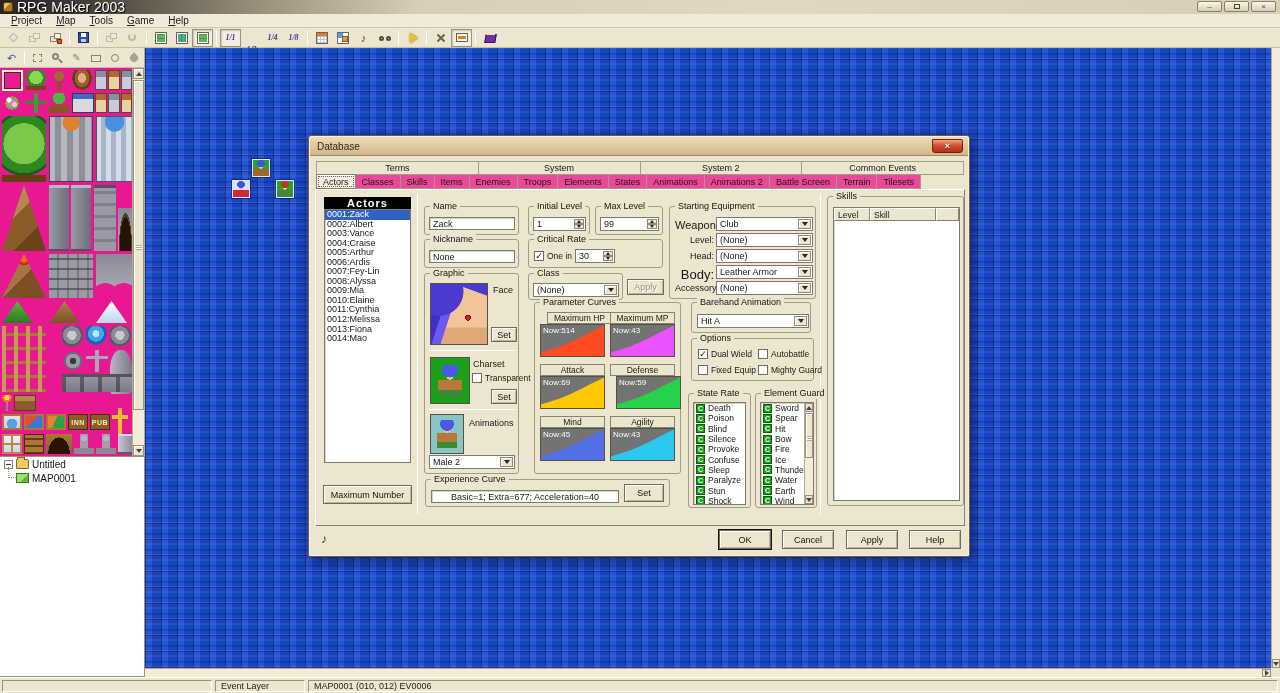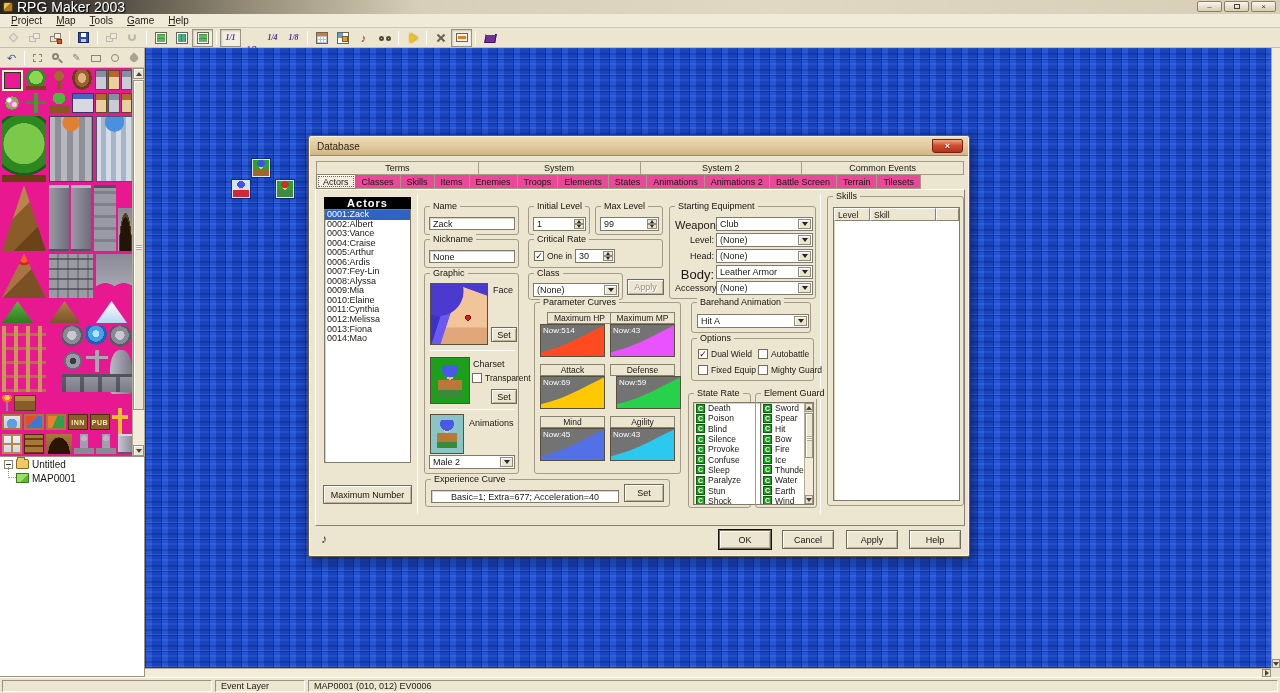--- a/index.html
+++ b/index.html
@@ -696,21 +696,21 @@
         <span>Fixed Equip</span>
       </div>
       <div class="cbrow" style="left: 449px; top: 229px;">
         <span class="cb"></span>
         <span>Mighty Guard</span>
       </div>
     </div>
 
   <div class="grp" style="left:379px;top:257px;width:63px;height:115px">
       <b>State Rate</b>
-    <div class="listbox" id="state-list" style="left:4px;top:8px;width:79px;height:103px">
+    <div class="listbox" id="state-list" style="left:4px;top:8px;width:53px;height:103px">
         <div class="lrow">
           <span class="cicon">C</span>
           <span>Death</span>
         </div>
         <div class="lrow">
           <span class="cicon">C</span>
           <span>Poison</span>
         </div>
         <div class="lrow">
           <span class="cicon">C</span>

